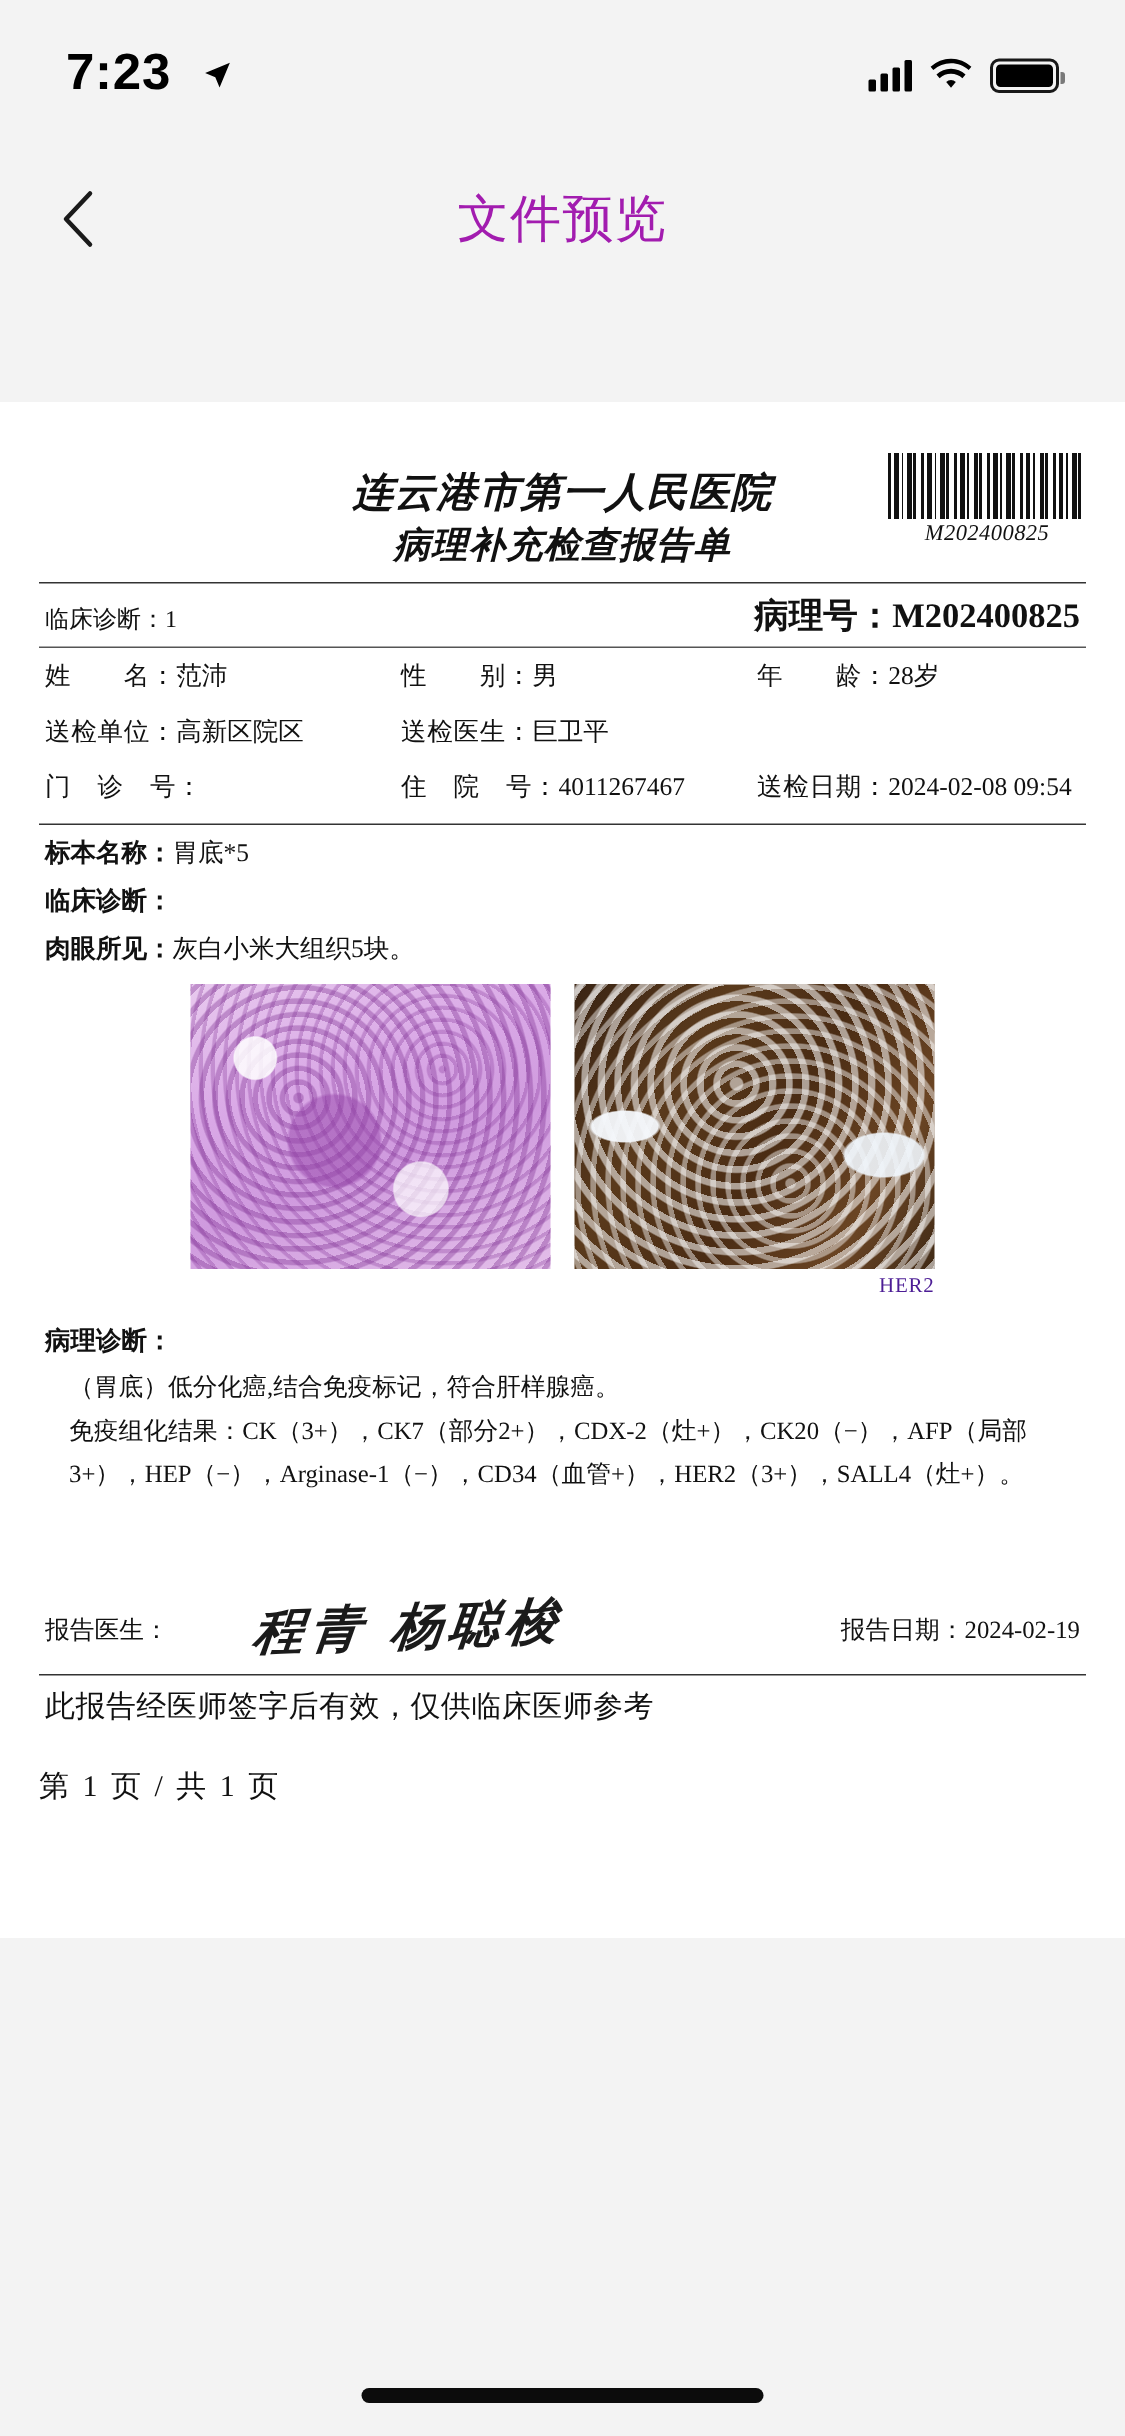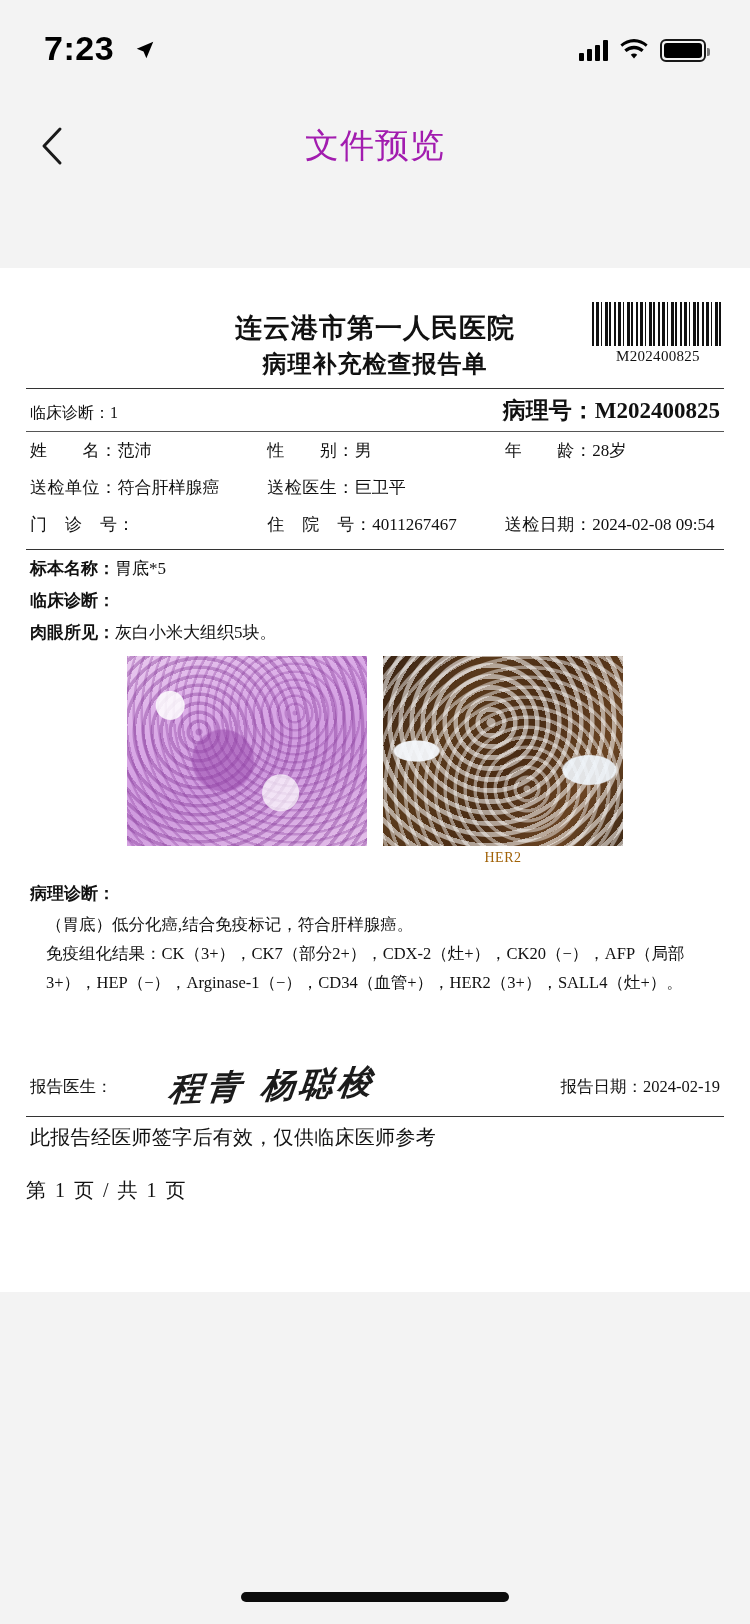--- a/index.html
+++ b/index.html
@@ -109,21 +109,21 @@
     background: #fff;
     width: 750px;
     padding: 34px 26px 22px 26px;
     font-family: "Liberation Serif", serif;
     color: #111;
     height: 1024px;
     position: relative;
   }
 
   
-  .doc-header { position: relative; padding-top: 8px; }
+  .doc-header { position: relative; padding-top: 8px; font-style: italic; }
   .hosp-title {
     text-align: center;
     font-size: 27px;
     font-weight: bold;
     letter-spacing: 1px;
     line-height: 1.35;
   }
   .hosp-sub {
     text-align: center;
     font-size: 24px;
@@ -216,23 +216,23 @@
       radial-gradient(ellipse at 14% 50%, rgba(245,248,252,0.95) 0 22px, rgba(0,0,0,0) 24px),
       radial-gradient(ellipse at 86% 60%, rgba(240,246,252,0.9) 0 26px, rgba(0,0,0,0) 28px),
       repeating-radial-gradient(circle at 45% 35%, rgba(255,255,255,0.55) 0 4px, rgba(0,0,0,0) 5px 11px),
       repeating-radial-gradient(circle at 60% 70%, rgba(255,255,255,0.45) 0 3px, rgba(0,0,0,0) 4px 10px),
       linear-gradient(120deg, #3a2414 0%, #5a3a1c 30%, #4a2c14 55%, #6b4524 80%, #402a16 100%);
   }
   .img-caption {
     position: absolute;
     left: 0; right: 0;
     bottom: -20px;
-    text-align: center;
+    text-align: right;
     font-size: 14px;
-    color: #a16207;
+    color: #4c1d95;
     letter-spacing: 0.5px;
   }
 
   .diag-title {
     font-size: 17px;
     font-weight: bold;
     padding: 36px 4px 6px 4px;
   }
   .diag-body {
     font-size: 16.5px;
@@ -367,21 +367,21 @@
       <div class="rule-thin"></div>
 
       <table class="info">
         <tbody>
             <tr>
           <td class="c1"><span class="lbl">姓　　名：</span><span class="val">范沛</span></td>
           <td class="c2"><span class="lbl">性　　别：</span><span class="val">男</span></td>
           <td class="c3"><span class="lbl">年　　龄：</span><span class="val">28岁</span></td>
         </tr>
         <tr>
-          <td class="c1"><span class="lbl">送检单位：</span><span class="val">符合肝样腺癌</span></td>
+          <td class="c1"><span class="lbl">送检单位：</span><span class="val">高新区院区</span></td>
           <td class="c2"><span class="lbl">送检医生：</span><span class="val">巨卫平</span></td>
           <td class="c3"><span class="lbl"></span><span class="val"></span></td>
         </tr>
         <tr>
           <td class="c1"><span class="lbl">门　诊　号：</span><span class="val"></span></td>
           <td class="c2"><span class="lbl">住　院　号：</span><span class="val">4011267467</span></td>
           <td class="c3"><span class="lbl">送检日期：</span><span class="val">2024-02-08 09:54</span></td>
         </tr>
       </tbody>
         </table>

